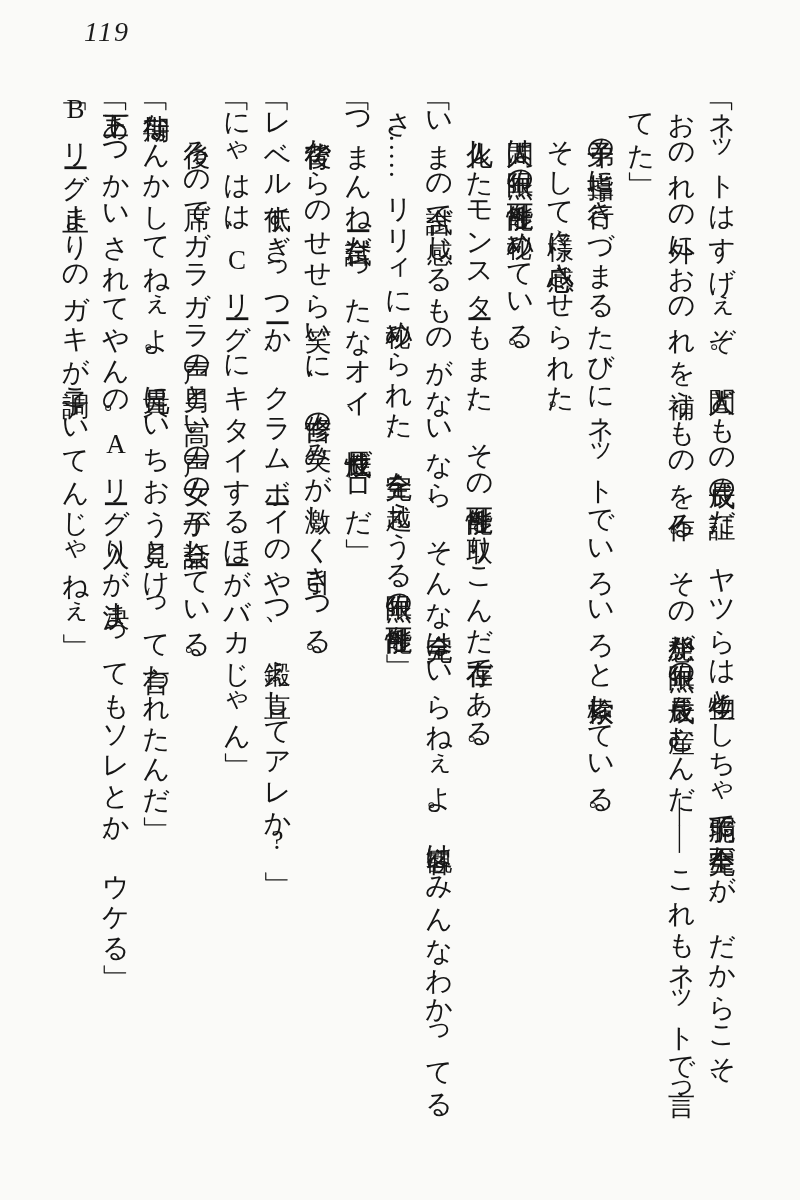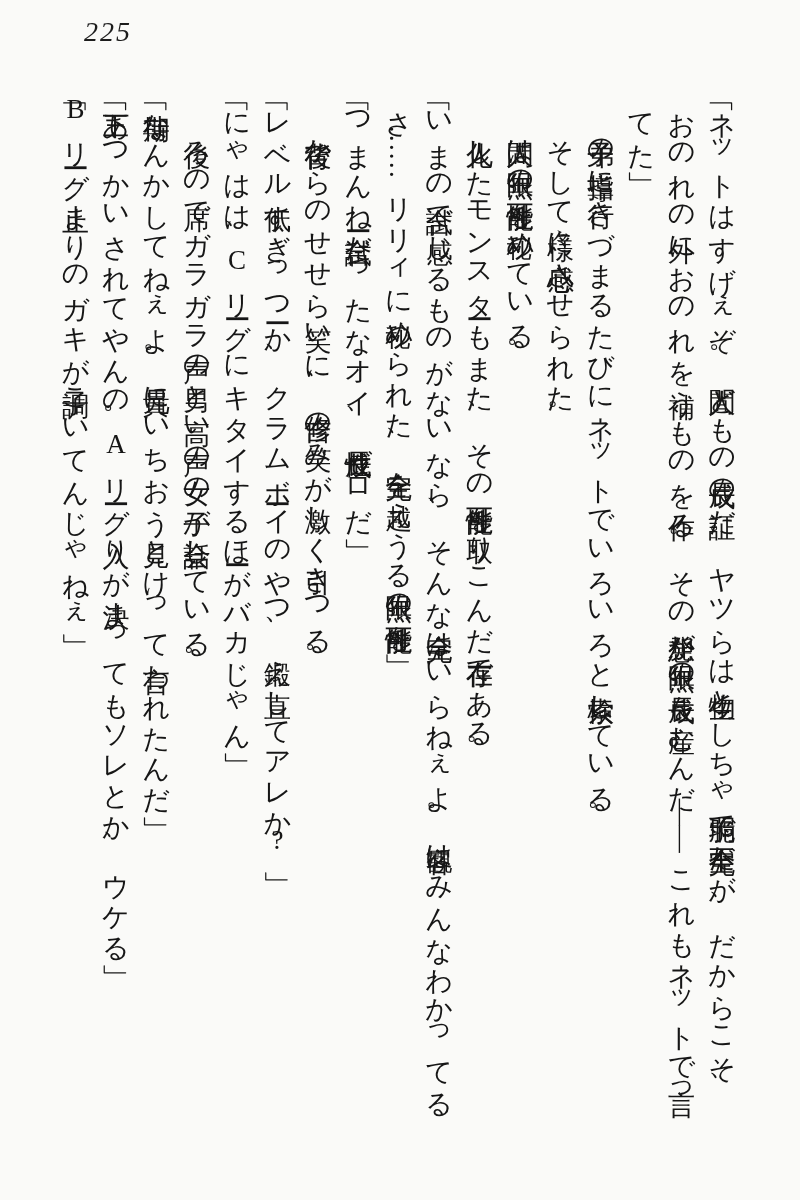--- a/index.html
+++ b/index.html
@@ -48,21 +48,21 @@
   }
   .upright {
     text-orientation: upright;
   }
 </style>
 </head>
 <body>
 
 <div class="page">
 
-  <div class="page-number">225</div>
+  <div class="page-number">119</div>
 
   <div class="text-block">
     <p>「ネットはすげぇぞ。人間どもの成長の証だ。ヤツらは生物としちゃ脆弱で不完全だが、だからこそ、おのれの外におのれを補うものを作る。その発想が無限の成長を産むんだ――これもネットで言ってた」</p>
     <p class="indent">弟子の指導に行きづまるたびにネットでいろいろと検索している。</p>
     <p class="indent">そして様々に感心させられた。</p>
     <p class="indent">人間は無限の可能性を秘めている。</p>
     <p class="indent">人化したモンスターもまた、その可能性を取りこんだ存在である。</p>
     <p>「いまの試合で感じるものがないなら、そんな完全はいらねぇよ。観客はみんなわかってるさ……リリィに秘められた、完全を越えうる無限の可能性を」</p>
     <p>「つまんねー試合だったなオイ、成長性ゼロだ」</p>
     <p class="indent">背後からのせせら笑いに、修吉の笑みが激しく引きつる。</p>

